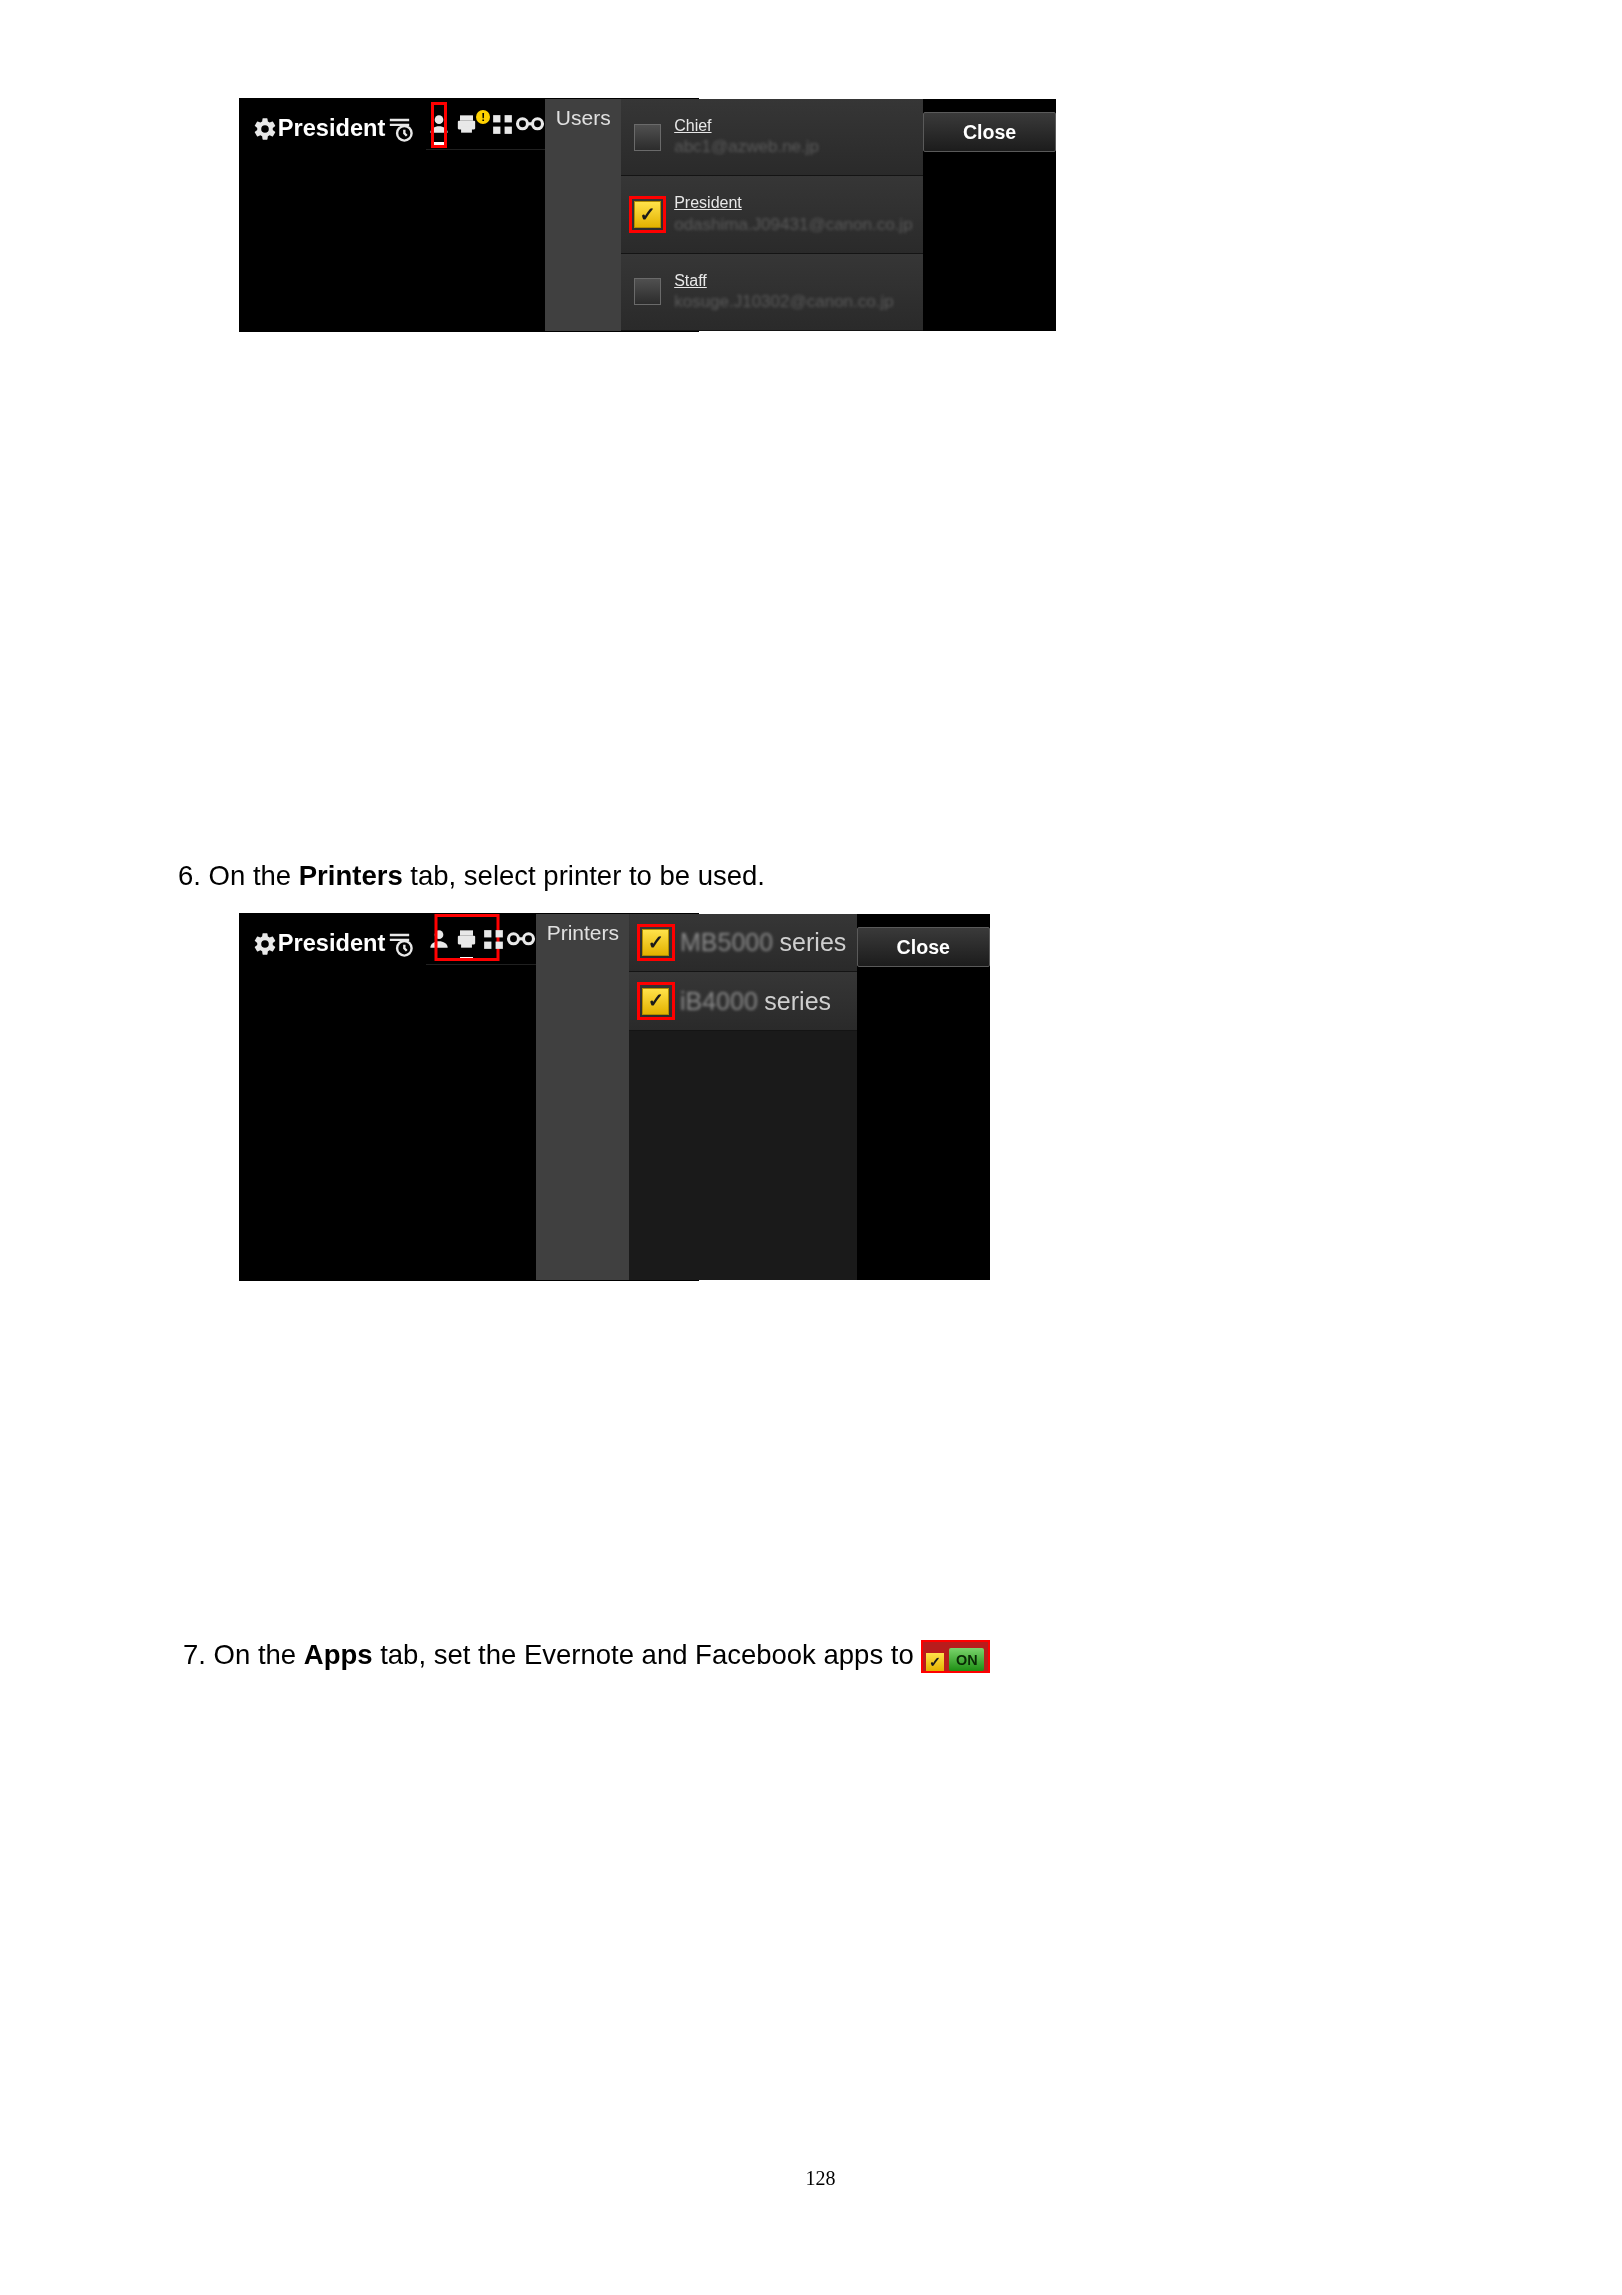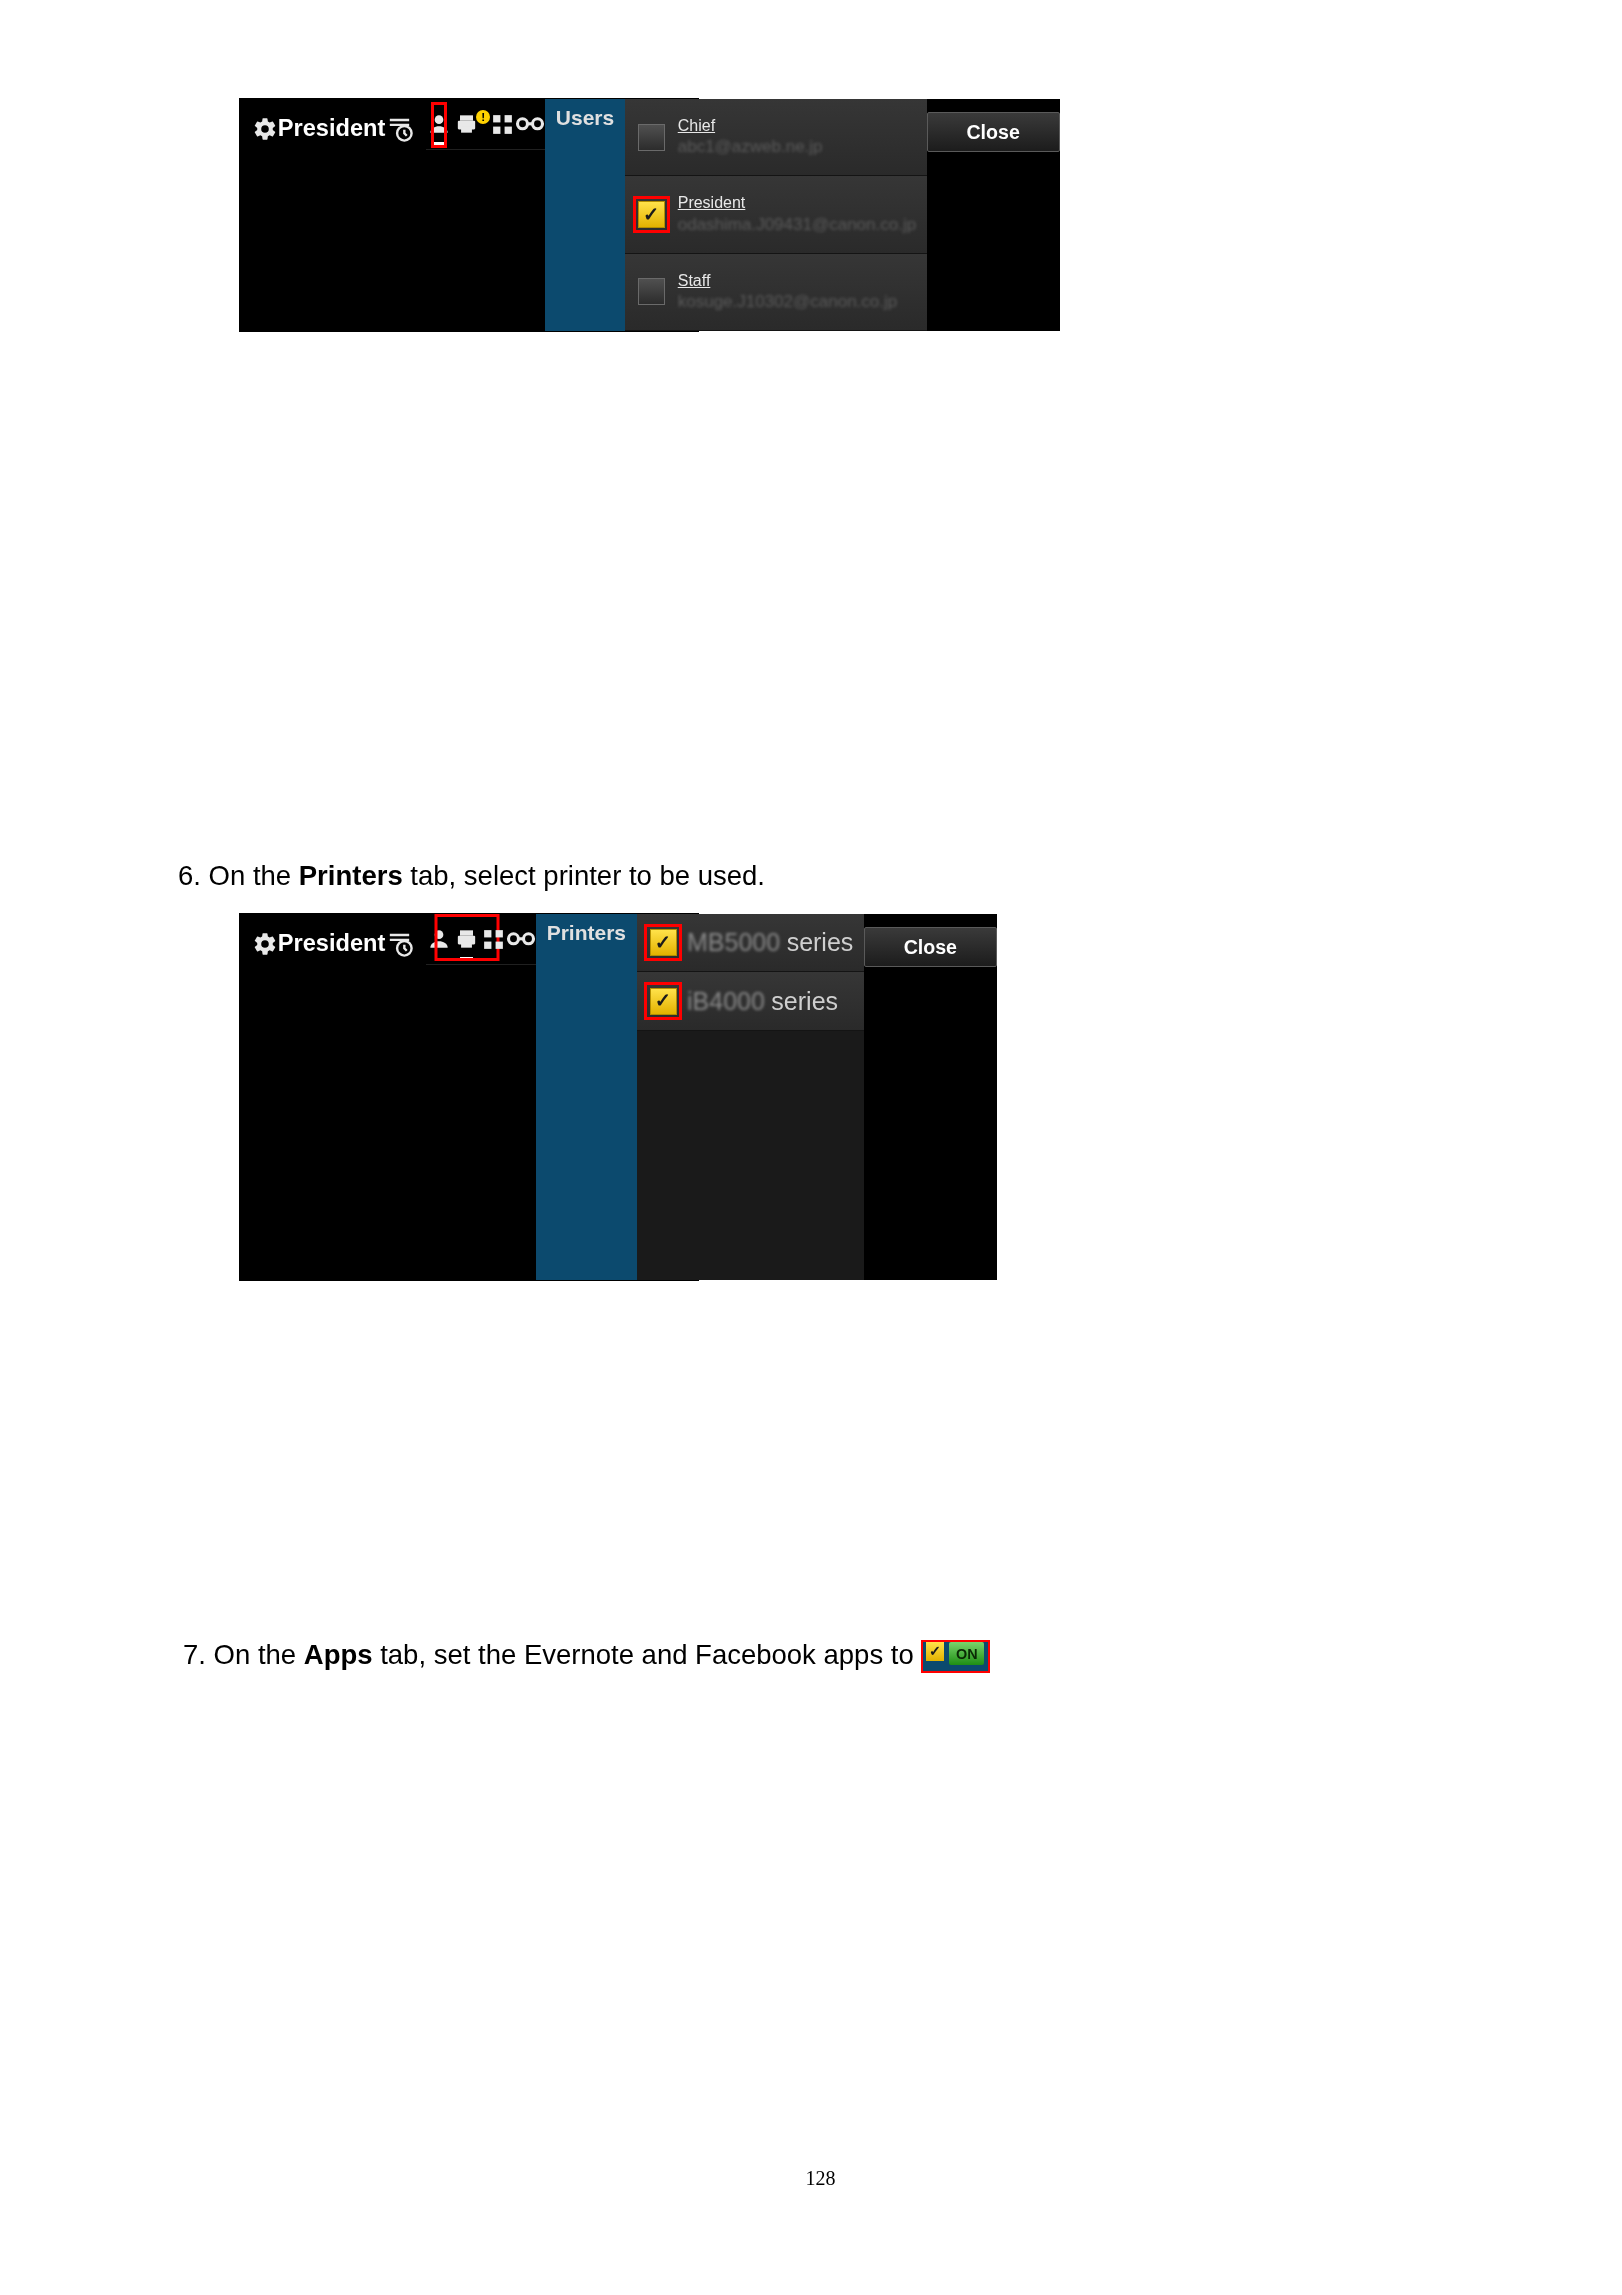--- a/index.html
+++ b/index.html
@@ -90,22 +90,21 @@
     background: #ffd200;
     display: flex; align-items: center; justify-content: center;
     font-size: 11.8px; font-weight: bold; color: #000;
     margin-left: -5.2px; margin-top: -14.4px;
   }
 
   .section-label {
     color: #e0e0e0;
     font-size: 21px;
     padding: 6.5px 10.5px 5.2px 10.5px;
-    background: #0c4a6e;
-    font-weight: bold;
+    background: #404040;
   }
   .list-body {
     background: #1a1a1a;
     min-height: 79px;
   }
   .user-row, .printer-row {
     display: flex;
     align-items: flex-start;
     padding: 9.2px 10.5px 9.2px 13px;
     background: linear-gradient(#363636, #2a2a2a);
@@ -157,24 +156,24 @@
     border-radius: 2px;
     color: #ffffff;
     font-size: 19.6px;
     display: flex; align-items: center; justify-content: center;
     font-weight: bold;
   }
 
   
   .on-badge {
     display: inline-flex;
-    align-items: flex-start;
+    align-items: flex-end;
     vertical-align: middle;
     border: 2.6px solid #ff0000;
-    background: #0c4a6e;
+    background: #b91c1c;
     height: 29px;
     padding: 0 3.9px 0 2.6px;
   }
   .on-badge .mini-chk {
     width: 18.3px; height: 18.3px;
     background: linear-gradient(#ffe24a,#e3b200);
     display: flex; align-items: center; justify-content: center;
     margin-right: 5.2px;
     color:#1a1a1a; font-weight:bold; font-size:14.4px;
   }

